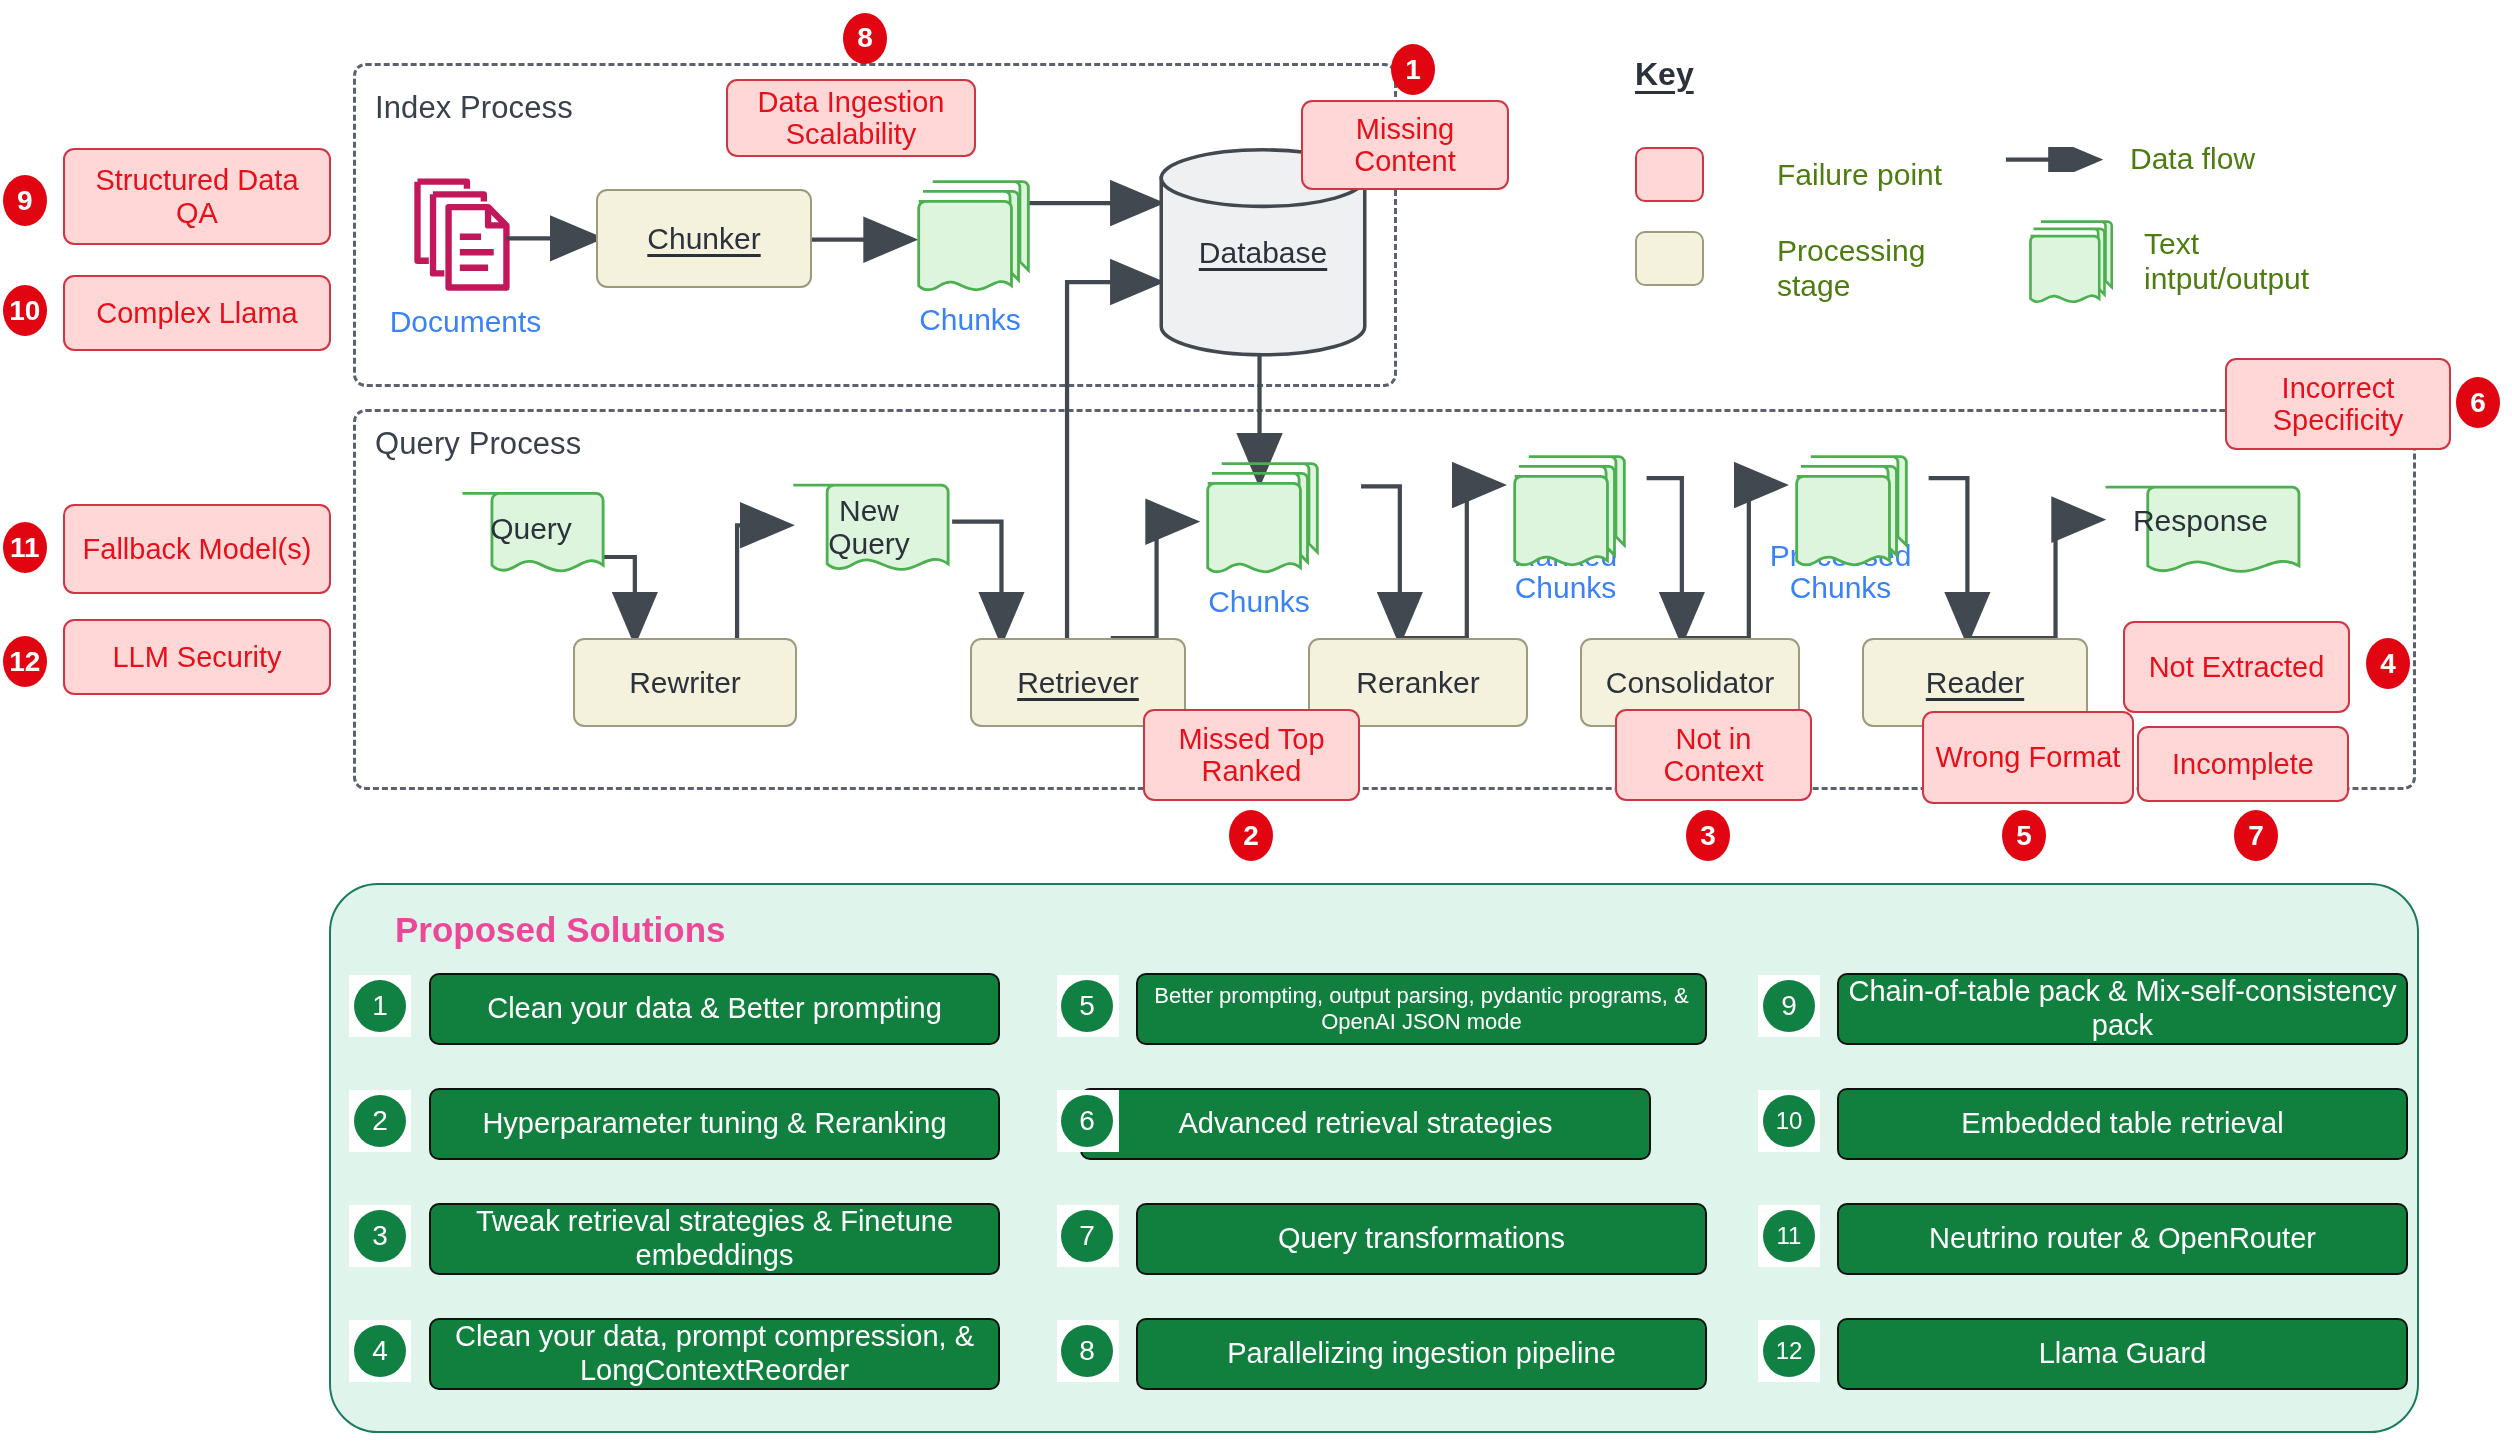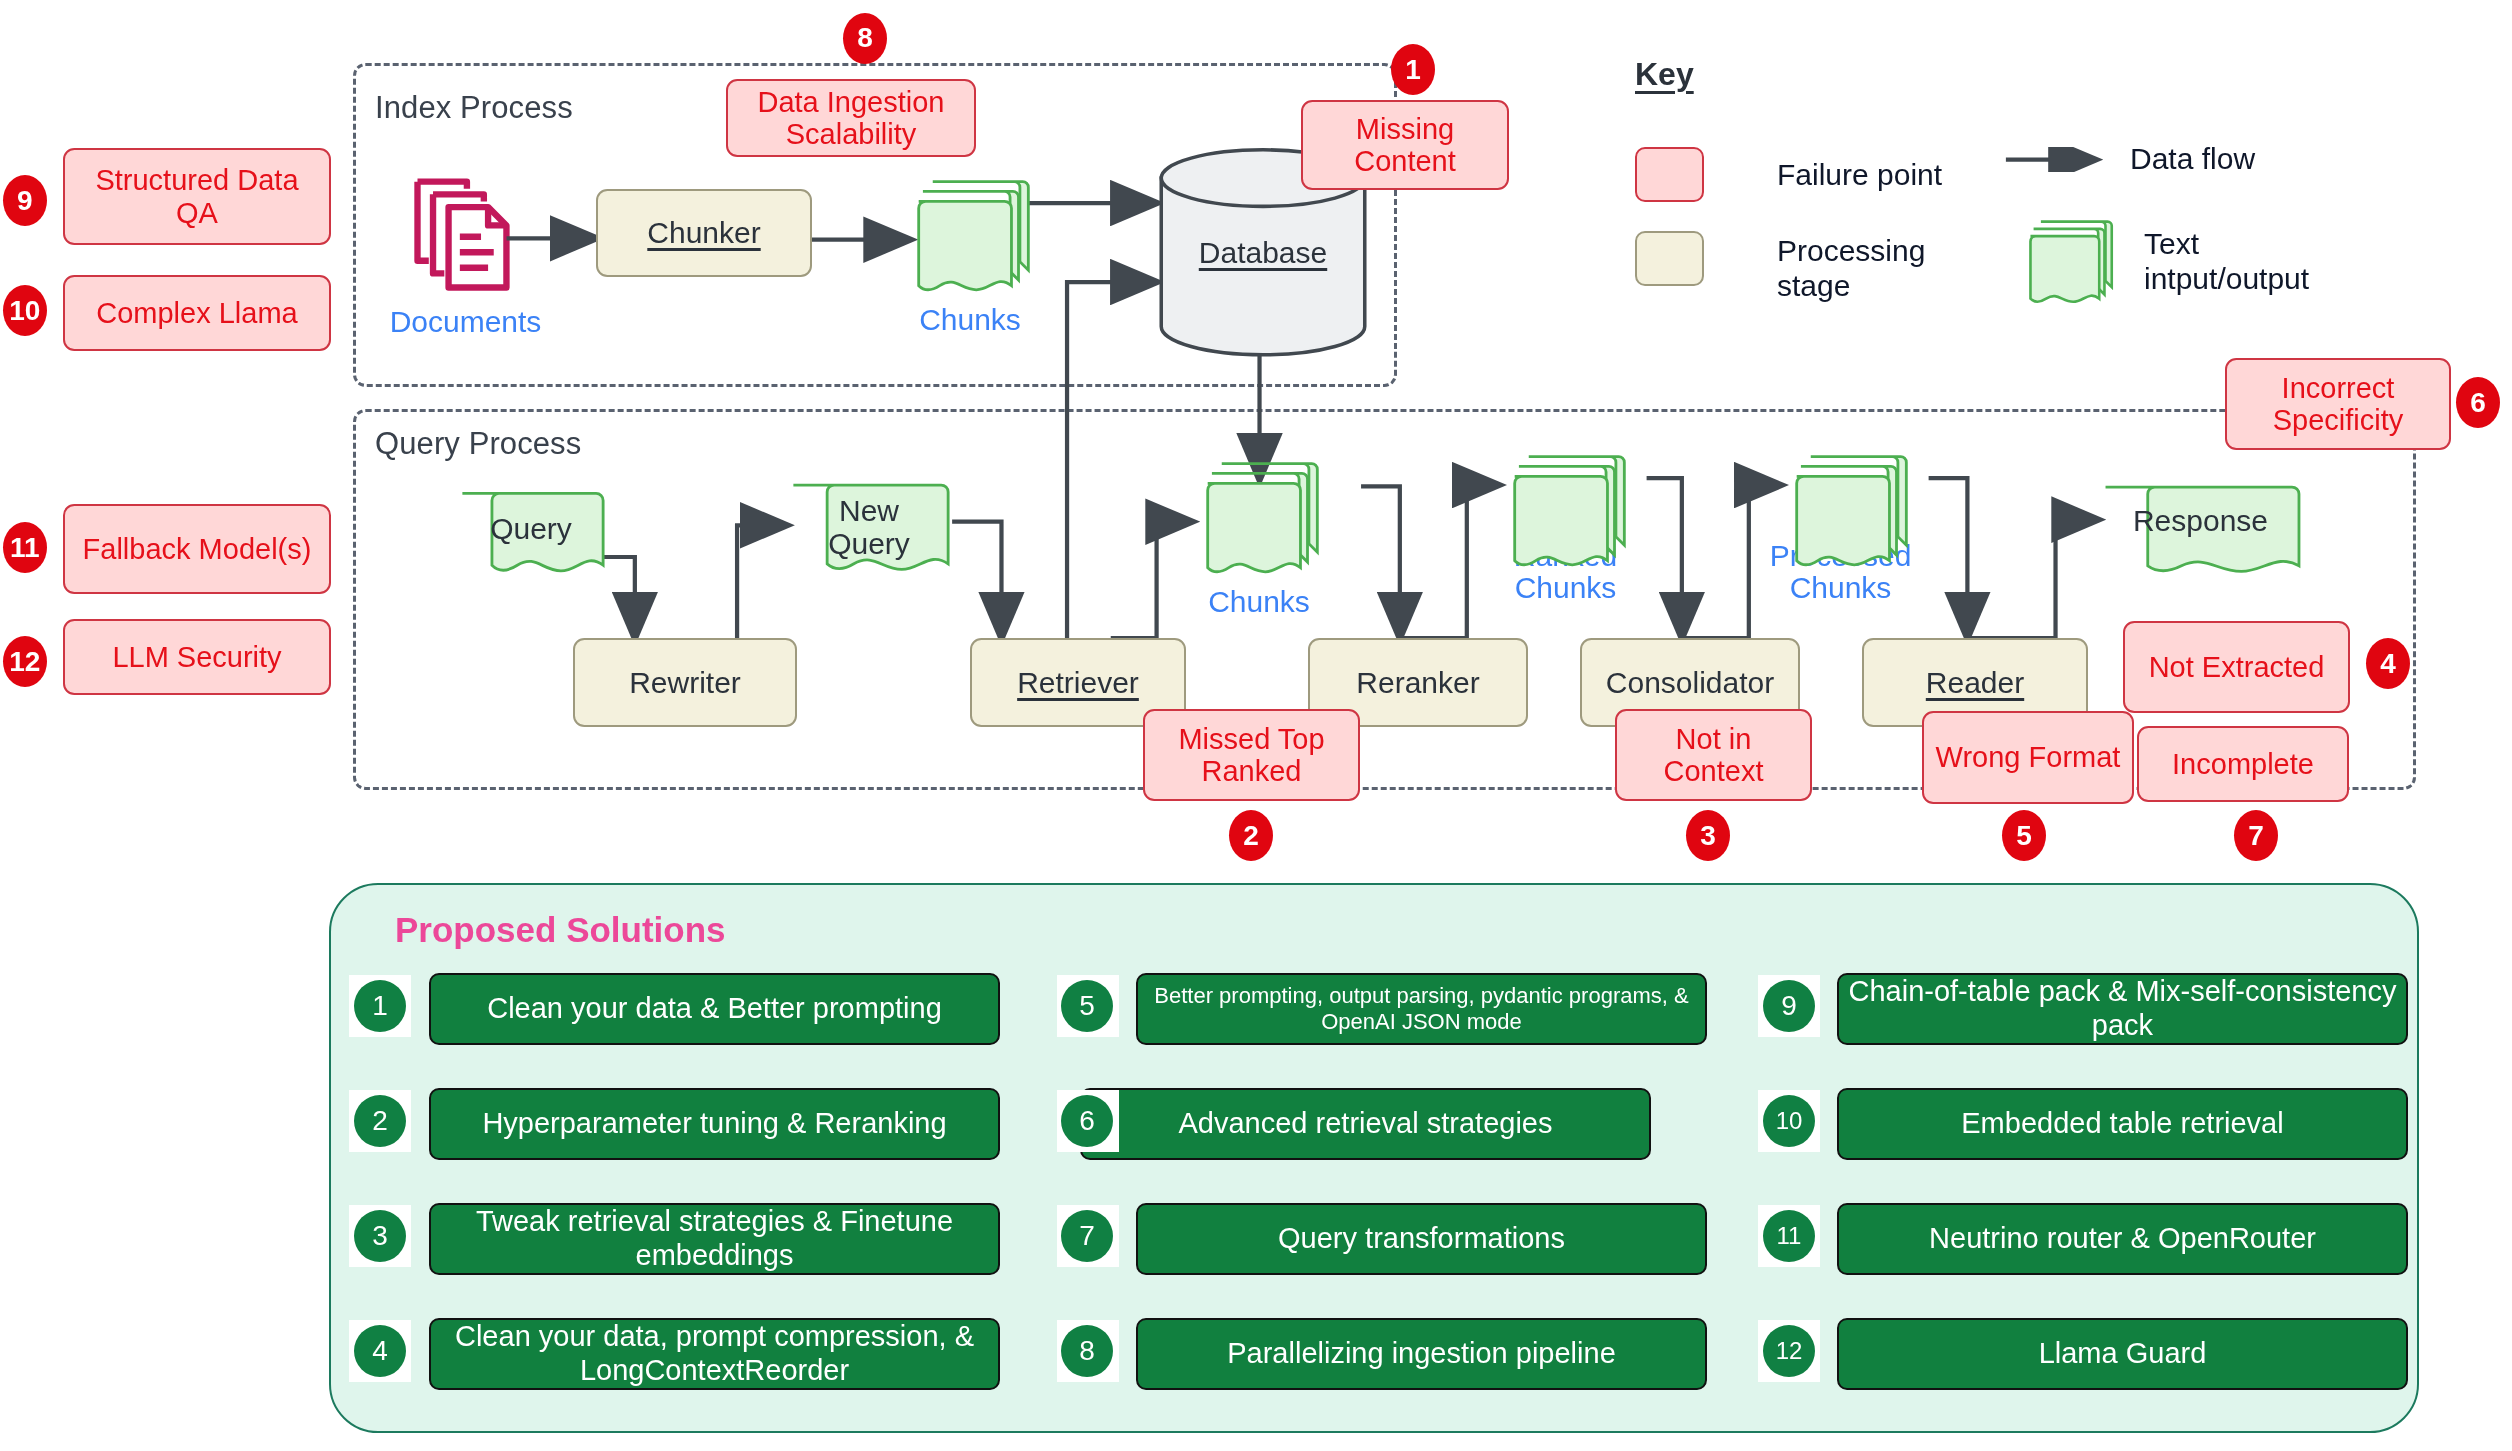--- a/index.html
+++ b/index.html
@@ -76,21 +76,21 @@
   
   svg.flow { position:absolute; left:0; top:0; width:2512px; height:1451px; z-index:8; pointer-events:none; }
 
   
   .key-title { position:absolute; font-size:32px; font-weight:bold; color:#2b323b;
                text-decoration:underline; text-underline-offset:5.6px; }
   .key-sw-fail { position:absolute; width:69px; height:55px; background:#ffd7d7;
                  border:2.8px solid #cf3543; border-radius:10px; }
   .key-sw-stage{ position:absolute; width:69px; height:55px; background:#f4f1dd;
                  border:2.1px solid #9e9a7e; border-radius:10px; }
-  .key-label { position:absolute; font-size:30px; color:#0f172a; line-height:1.18; }
+  .key-label { position:absolute; font-size:30px; color:#4d7c0f; line-height:1.18; }
 
   
   .sol-panel {
     position:absolute; background:#dff5ec; border:2.8px solid #1c7a5e;
     border-radius:49px;
   }
   .sol-title { position:absolute; font-size:35px; font-weight:bold; color:#ec4899; }
   .sol-badge {
     position:absolute; width:52px; height:52px; border-radius:50%;
     background:#108043; color:#fff; display:flex; align-items:center;
@@ -187,21 +187,21 @@
       <path d="M12,8 h70 v10 M12,8 v112 h16"></path>
       <path d="M34,26 h72 v10 M34,26 v112 h16"></path>
       <path d="M56,44 h56 l26,26 v88 h-82 z"></path>
       <path d="M112,44 v26 h26"></path>
       <path d="M72,86 h30 M72,108 h48 M72,130 h40" stroke-width="9"></path>
     </g>
   </svg>
 </div>
 <div class="chunk-label" style="left:367px; top:305px; width:197px;">Documents</div>
 
-<div class="stage u" style="left:596px; top:189px; width:216px; height:88px;">
+<div class="stage u" style="left:596px; top:189px; width:216px; height:99px;">
   <span>Chunker</span>
 </div>
 
 <div class="chunk-wrap" style="left:903px; top:176px;">
   <svg width="134" height="123" viewBox="0 0 190 175" xmlns="http://www.w3.org/2000/svg">
     <g fill="#ddf5dc" stroke="#4caf50" stroke-width="4">
       <path d="M42,8 h128 a8,8 0 0 1 8,8 v118 l-12,-12 v-106 a8,8 0 0 0 -8,-8 z"></path>
       <path d="M28,22 h128 a8,8 0 0 1 8,8 v118 l-12,-12 v-106 a8,8 0 0 0 -8,-8 z"></path>
       <path d="M22,36 h122 a10,10 0 0 1 10,10 v110 c-20,-16 -30,6 -50,6 c-22,0 -30,-20 -52,-6 c-14,9 -24,6 -30,0 v-110 a10,10 0 0 1 10,-10 z"></path>
     </g>

